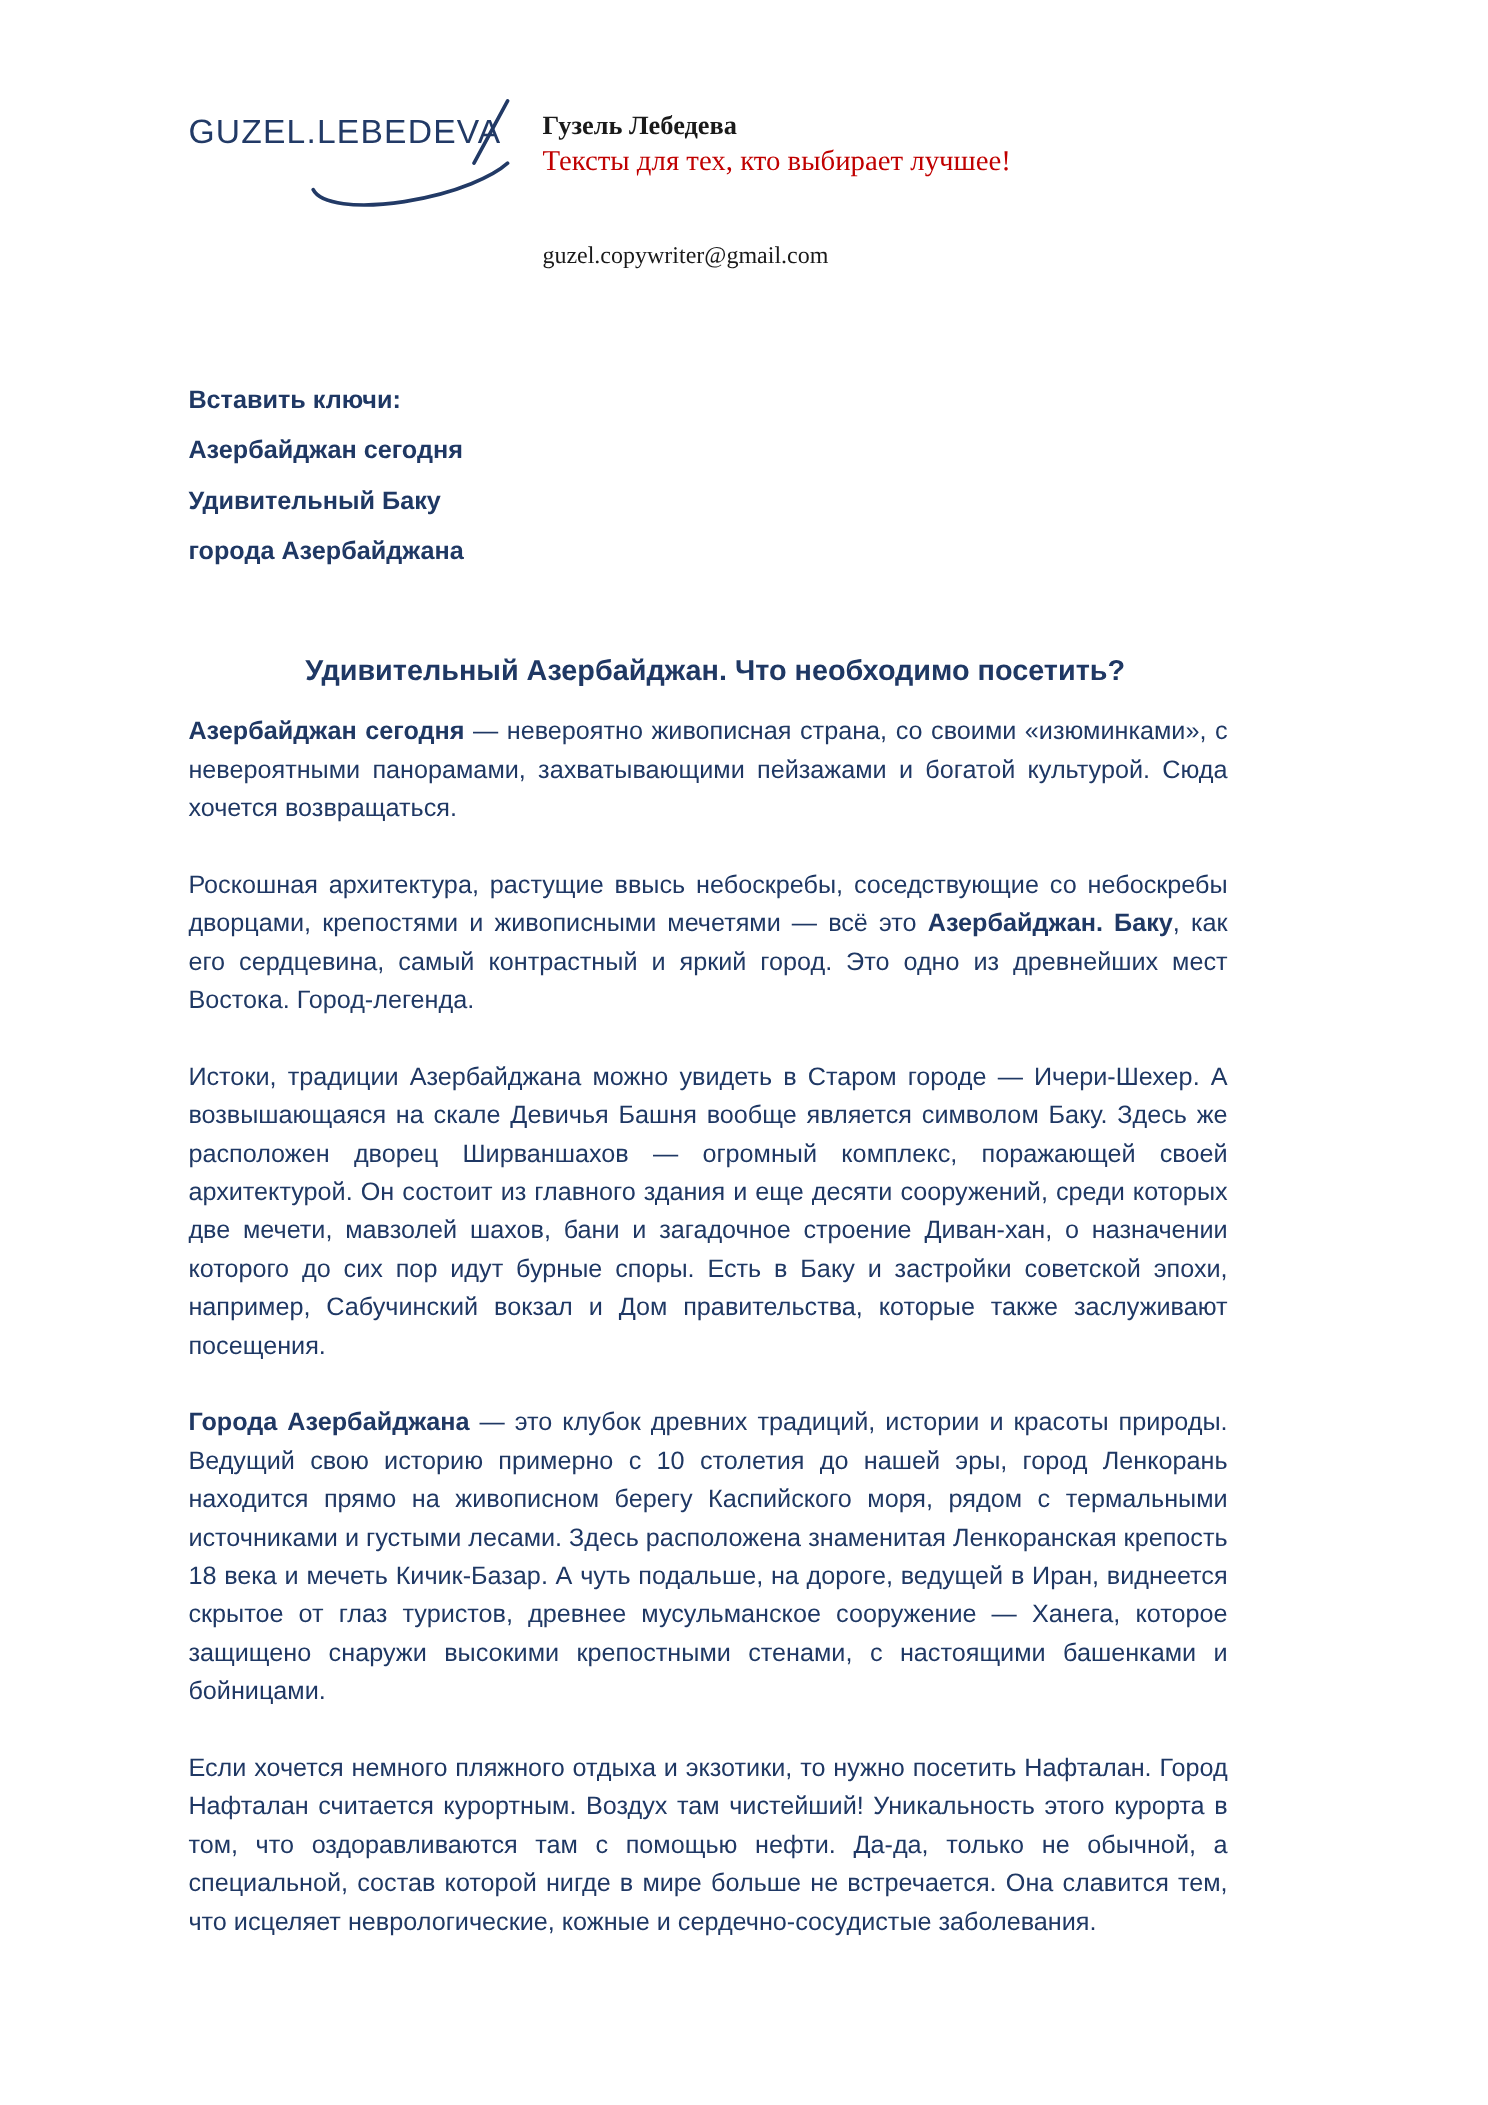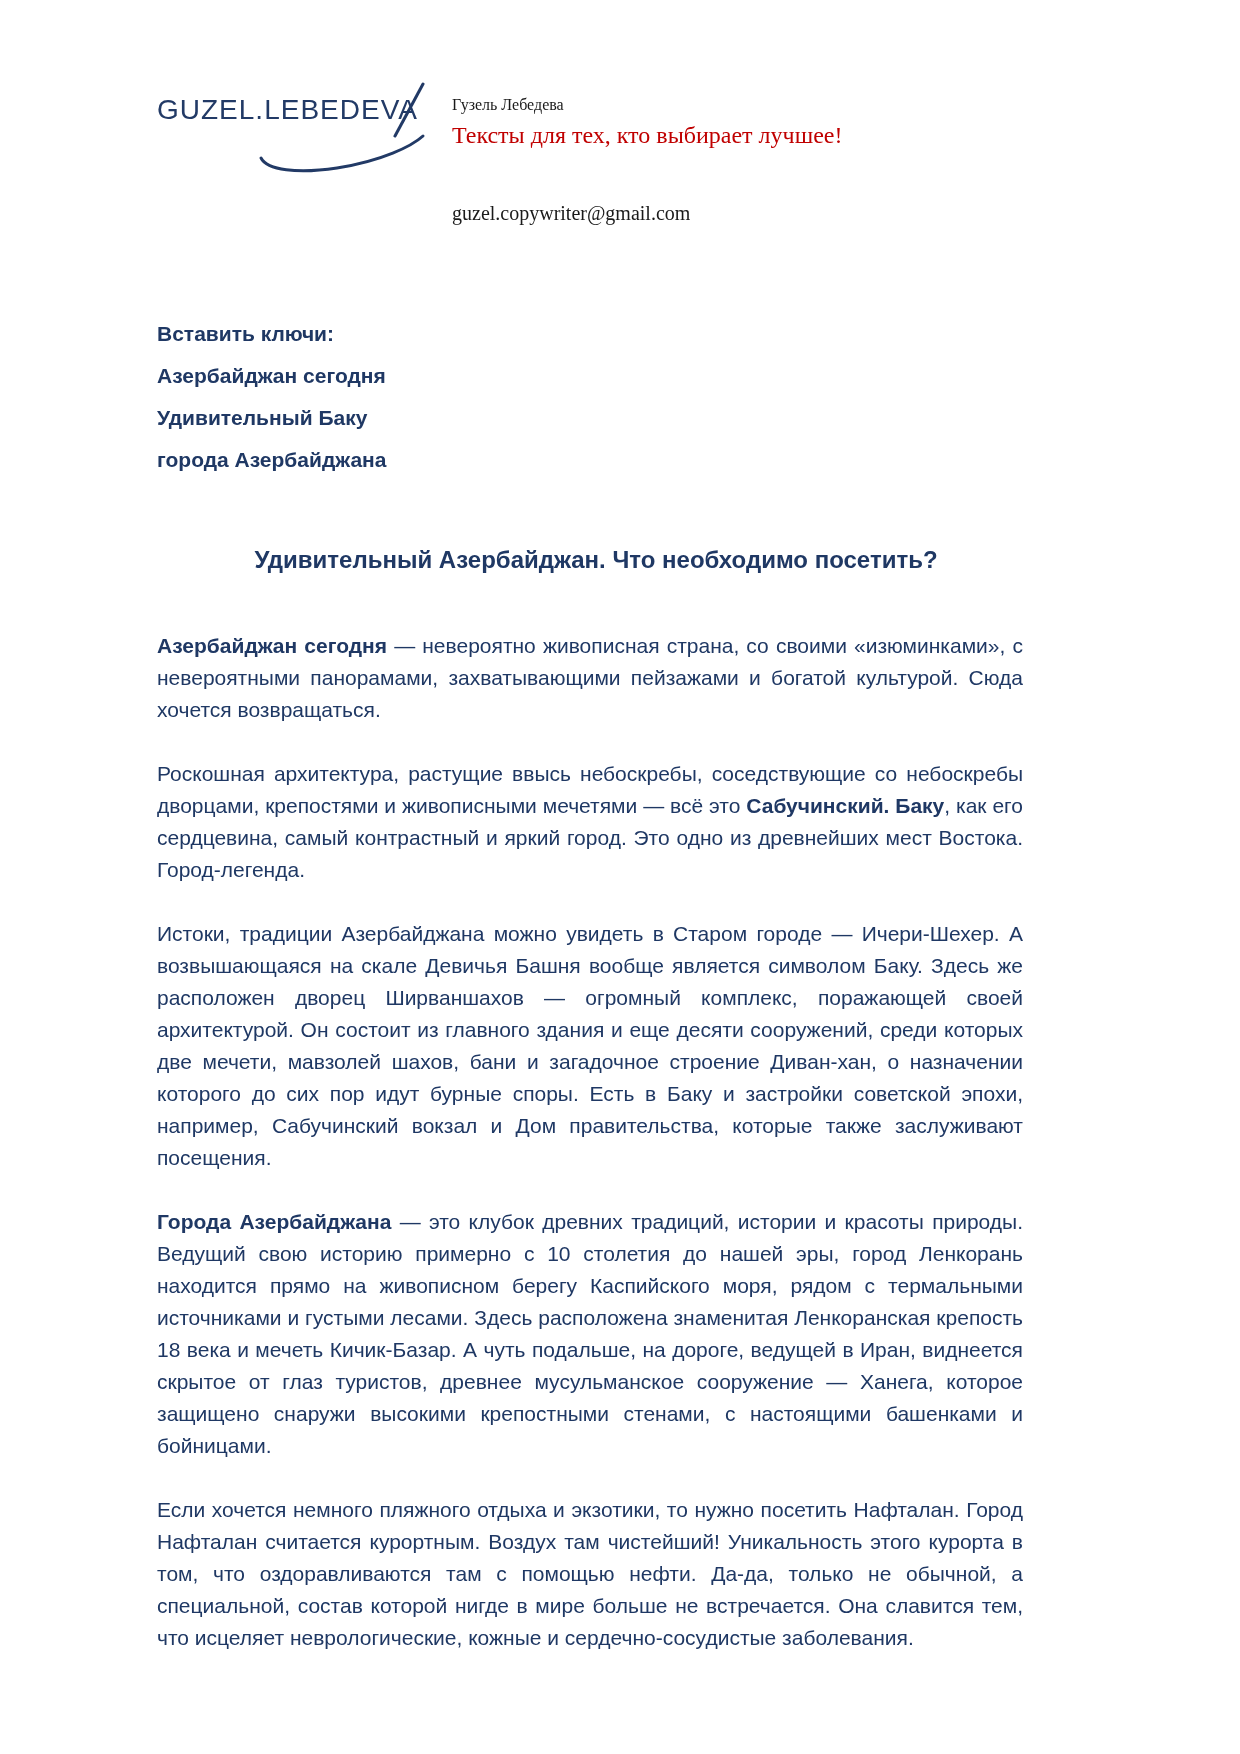--- a/index.html
+++ b/index.html
@@ -48,22 +48,22 @@
     position:absolute;
     top:44px;
     left:100px;
   }
   .contact{
     padding-top:2px;
     font-family:"Liberation Serif", serif;
     line-height:30px;
   }
   .contact .name{
-    font-weight:normal;
-    font-size:16px;
+    font-weight:bold;
+    font-size:22px;
     color:var(--black);
   }
   .contact .tagline{
     font-weight:normal;
     font-size:24px;
     color:var(--red);
   }
   .contact .email{
     font-weight:normal;
     font-size:20px;
@@ -82,21 +82,21 @@
   }
   .brief-line{
     margin:0 0 14px 0;
     font-size:21px;
     font-weight:700;
     color:var(--ink);
     line-height:28px;
   }
   
   .article-title{
-    margin:72px 0 56px 0;
+    margin:72px 0 20px 0;
     text-align:center;
     font-size:24px;
     font-weight:bold;
     color:var(--ink);
   }
   .body-p{
     margin:0 12px 32px 0;
     font-size:21px;
     line-height:32px;
     text-align:justify;
@@ -135,19 +135,19 @@
         <p class="brief-line">Азербайджан сегодня</p>
         <p class="brief-line">Удивительный Баку</p>
         <p class="brief-line">города Азербайджана</p>
       </div>
   </section>
 
   <h1 class="article-title">Удивительный Азербайджан. Что необходимо посетить?</h1>
 
   <div id="article-body">
       <p class="body-p"><span class="b">Азербайджан сегодня</span><span> — невероятно живописная страна, со своими «изюминками», с невероятными панорамами, захватывающими пейзажами и богатой культурой. Сюда хочется возвращаться.</span></p>
-      <p class="body-p"><span>Роскошная архитектура, растущие ввысь небоскребы, соседствующие со небоскребы дворцами, крепостями и живописными мечетями — всё это </span><span class="b">Сабучинский. Баку</span><span>, как его сердцевина, самый контрастный и яркий город. Это одно из древнейших мест Востока. Город-легенда.</span></p>
+      <p class="body-p"><span>Роскошная архитектура, растущие ввысь небоскребы, соседствующие со небоскребы дворцами, крепостями и живописными мечетями — всё это </span><span class="b">Азербайджан. Баку</span><span>, как его сердцевина, самый контрастный и яркий город. Это одно из древнейших мест Востока. Город-легенда.</span></p>
       <p class="body-p"><span>Истоки, традиции Азербайджана можно увидеть в Старом городе — Ичери-Шехер. А возвышающаяся на скале Девичья Башня вообще является символом Баку. Здесь же расположен дворец Ширваншахов — огромный комплекс, поражающей своей архитектурой. Он состоит из главного здания и еще десяти сооружений, среди которых две мечети, мавзолей шахов, бани и загадочное строение Диван-хан, о назначении которого до сих пор идут бурные споры. Есть в Баку и застройки советской эпохи, например, Сабучинский вокзал и Дом правительства, которые также заслуживают посещения.</span></p>
       <p class="body-p"><span class="b">Города Азербайджана</span><span> — это клубок древних традиций, истории и красоты природы. Ведущий свою историю примерно с 10 столетия до нашей эры, город Ленкорань находится прямо на живописном берегу Каспийского моря, рядом с термальными источниками и густыми лесами. Здесь расположена знаменитая Ленкоранская крепость 18 века и мечеть Кичик-Базар. А чуть подальше, на дороге, ведущей в Иран, виднеется скрытое от глаз туристов, древнее мусульманское сооружение — Ханега, которое защищено снаружи высокими крепостными стенами, с настоящими башенками и бойницами.</span></p>
       <p class="body-p"><span>Если хочется немного пляжного отдыха и экзотики, то нужно посетить Нафталан. Город Нафталан считается курортным. Воздух там чистейший! Уникальность этого курорта в том, что оздоравливаются там с помощью нефти. Да-да, только не обычной, а специальной, состав которой нигде в мире больше не встречается. Она славится тем, что исцеляет неврологические, кожные и сердечно-сосудистые заболевания.</span></p>
     </div>
 
 </div>
 
 </body></html>

